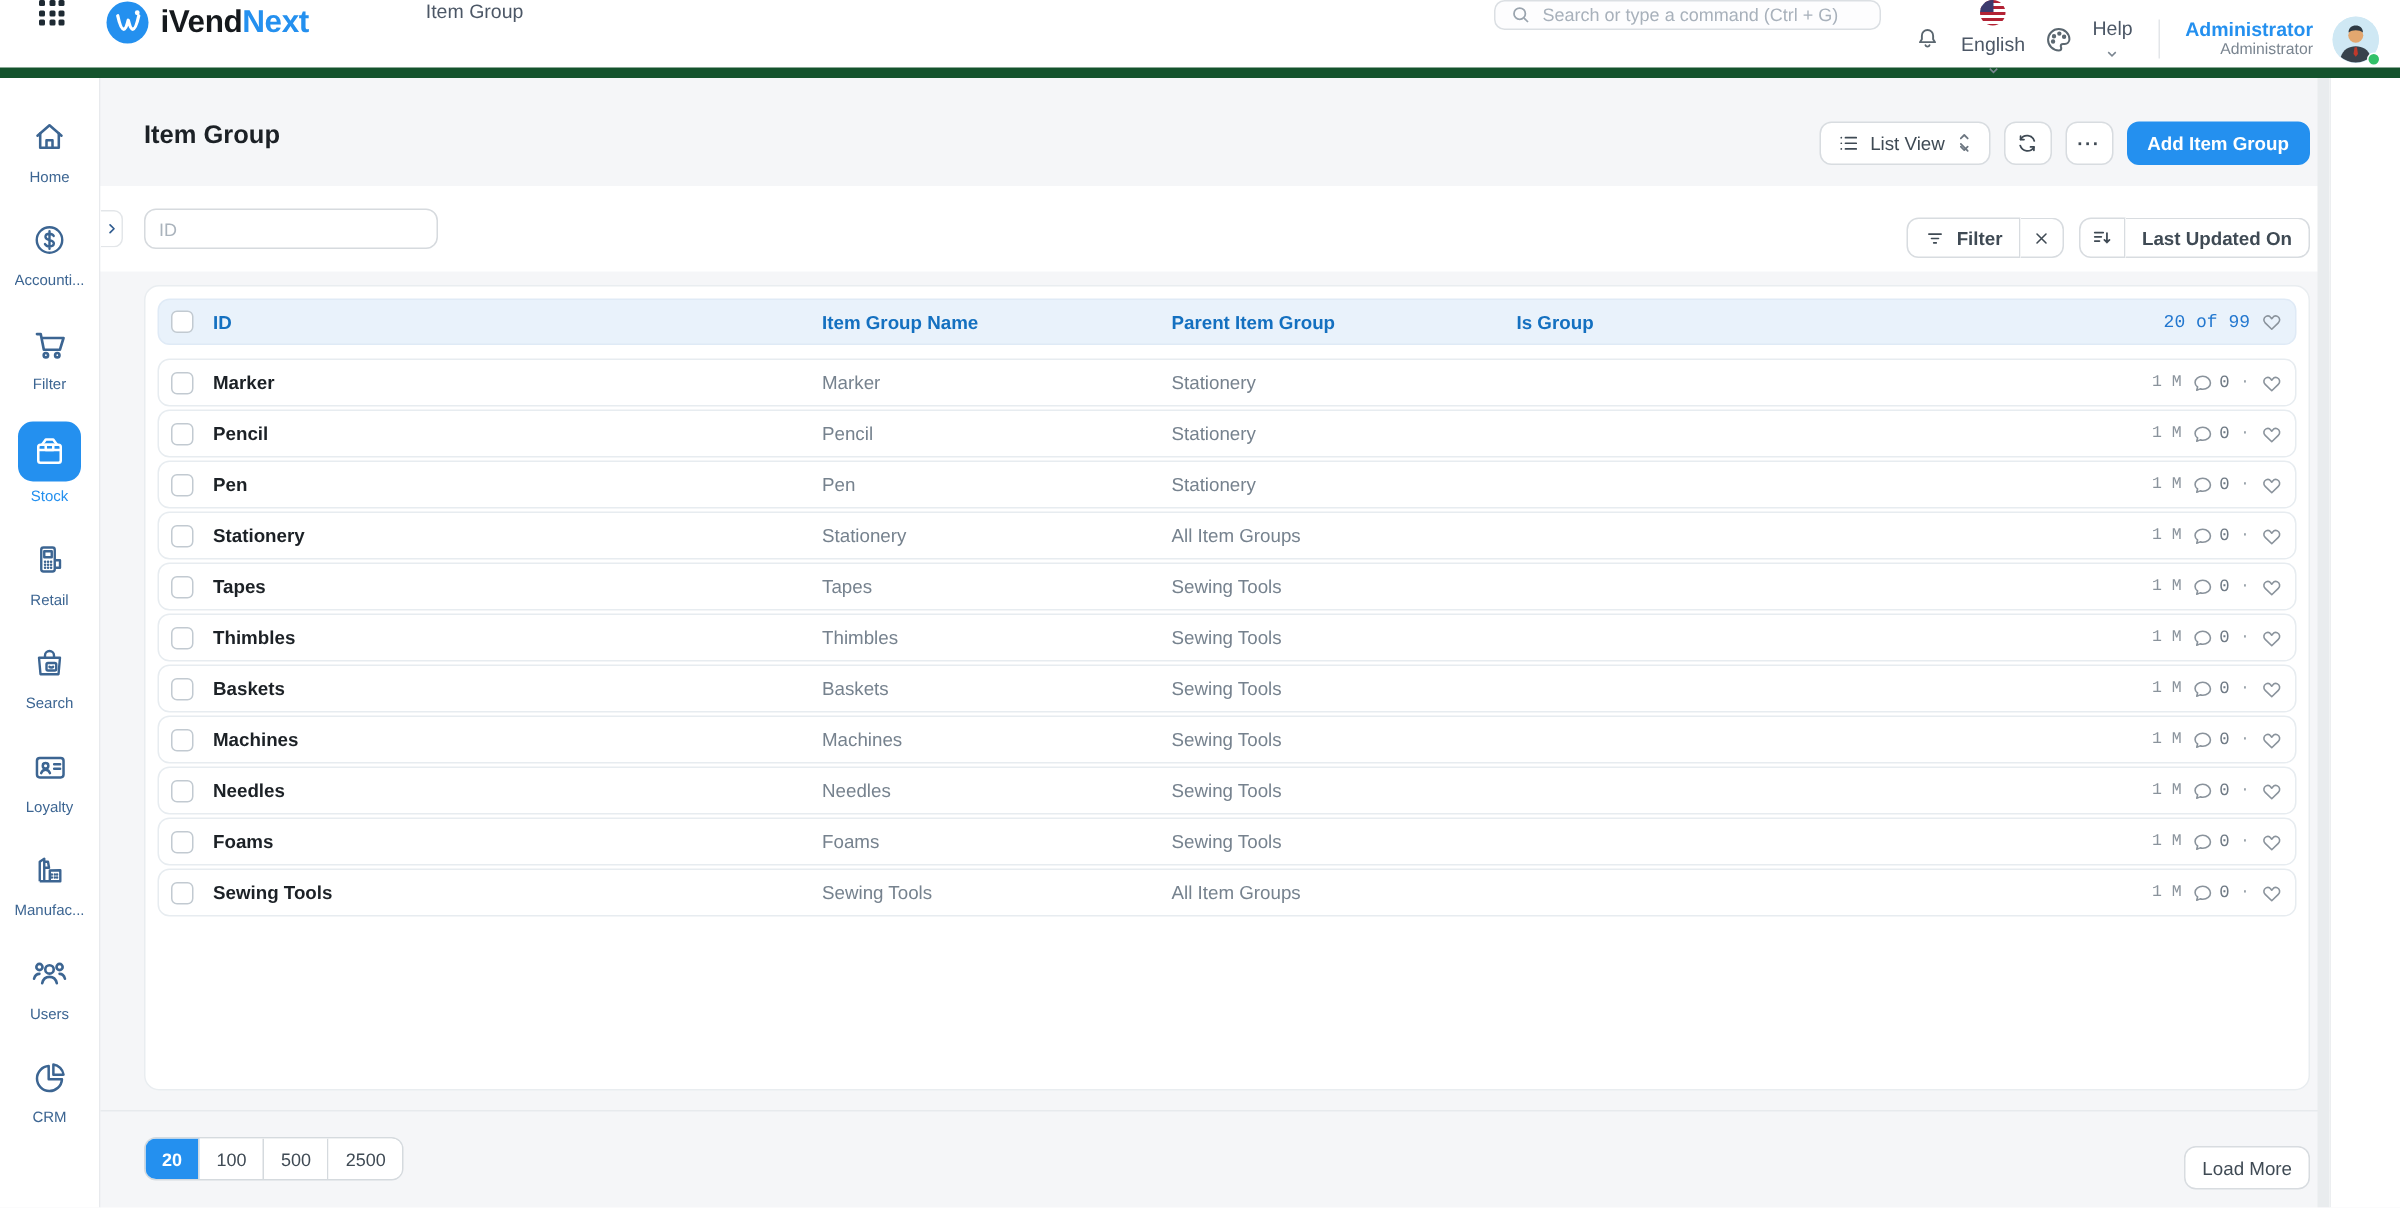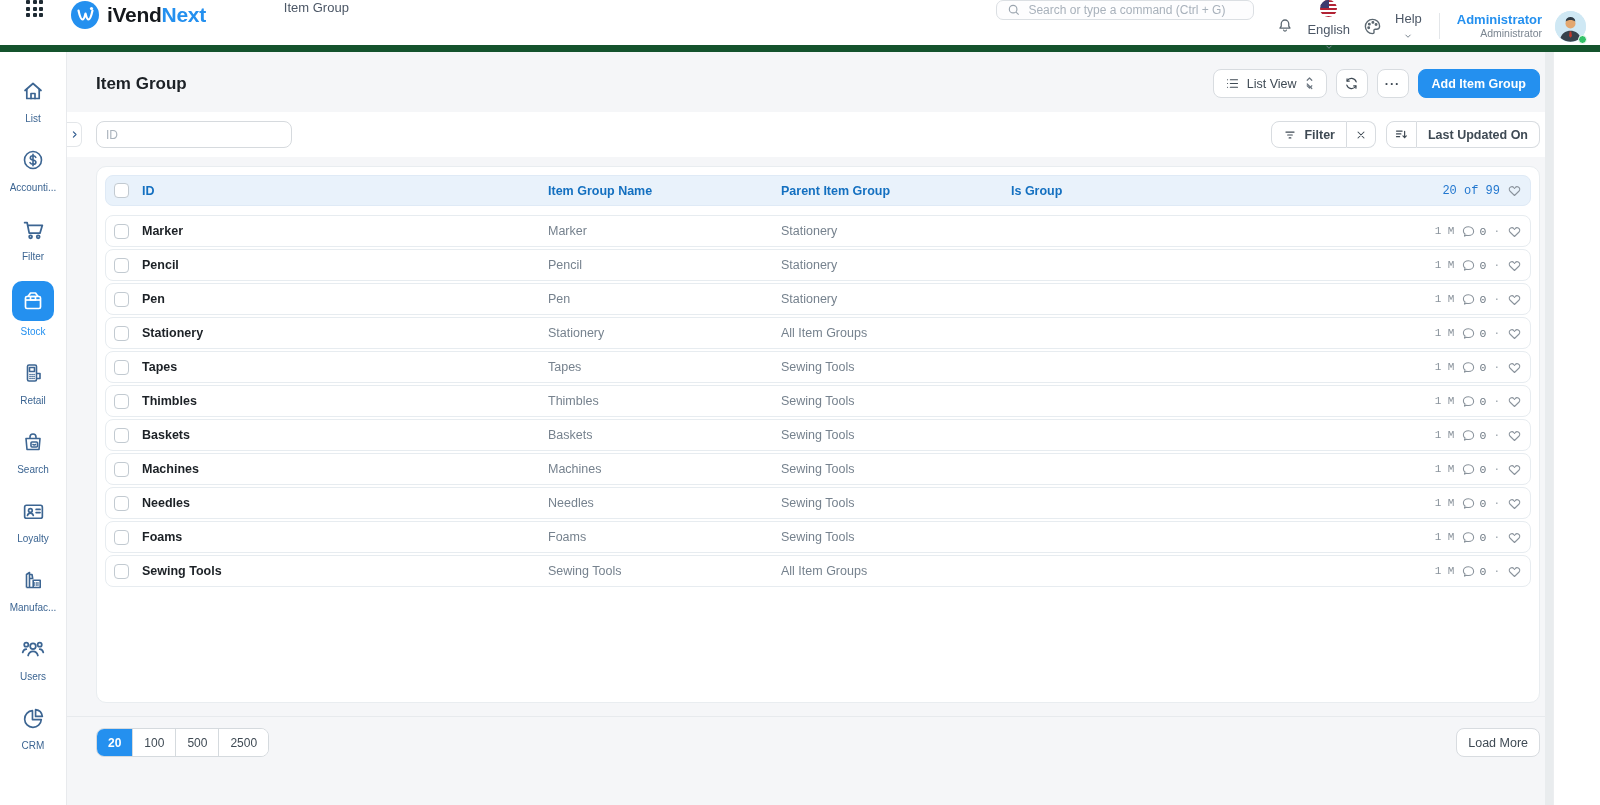--- a/index.html
+++ b/index.html
@@ -38,21 +38,21 @@
   .side-item.active .ic { background:#2490ef; color:#fff; height:40px; }
   .side-item.active .lbl { color:#2490ef; }
 
   .main { flex:1; position:relative; }
   .rightpane { position:absolute; right:0; top:0; width:47px; height:100%; background:#fff; border-left:1px solid #eceef0; }
   .scrolltrack { position:absolute; right:47px; top:0; width:8px; height:100%; background:#e9ecee; }
 
   .title-row { display:flex; align-items:center; padding:17px 60px 14px 29px; }
   .page-title { font-size:17px; font-weight:700; color:#1c2126; }
   .title-actions { margin-left:auto; display:flex; align-items:center; gap:9px; }
-  .btn { font-family:inherit; font-size:12.5px; color:#3f4a54; background:#fff; border:1px solid #d8dce0; border-radius:8px; height:29px; display:inline-flex; align-items:center; gap:7px; padding:0 11px; cursor:pointer; }
+  .btn { font-family:inherit; font-size:12.5px; color:#3f4a54; background:#fff; border:1px solid #d8dce0; border-radius:8px; height:29px; display:inline-flex; align-items:center; gap:7px; padding:0 11px; cursor:pointer;margin-top:12px; }
   .btn-icon { width:32px; justify-content:center; padding:0; }
   .btn-primary { background:#2490ef; border-color:#2490ef; color:#fff; font-weight:600; padding:0 13px; }
 
   .filter-band { background:#fff; padding:9px 60px 9px 0; display:flex; align-items:center; }
   .collapse-tab { width:15px; height:25px; background:#fff; border:1px solid #e3e6e9; border-left:none; border-radius:0 6px 6px 0; display:flex; align-items:center; justify-content:center; color:#2f5b8f; cursor:pointer; margin-right:14px; }
   .id-input { width:196px; height:27px; border:1px solid #d6dade; border-radius:8px; font-size:12px; padding:0 9px; color:#4c5766; outline:none; font-family:inherit; }
   .id-input::placeholder { color:#aab3bc; }
   .filter-actions { margin-left:auto; display:flex; align-items:center; gap:10px; }
   .btn-group { display:inline-flex; }
   .btn-group .btn { border-radius:0;font-weight:bold; }
@@ -175,21 +175,21 @@
 
   <nav class="sidebar">
     <div class="side-item">
       <span class="ic">
           <svg width="24" height="24" viewBox="0 0 24 24" fill="none" stroke="currentColor" stroke-width="1.7" stroke-linecap="round" stroke-linejoin="round">
             <path d="M4 11.5 12 4.5l8 7"></path>
             <path d="M5.8 10v9.5h12.4V10"></path>
             <path d="M10 19.5v-5h4v5"></path>
           </svg>
         </span>
-      <span class="lbl">List</span>
+      <span class="lbl">Home</span>
     </div>
     <div class="side-item">
       <span class="ic">
           <svg width="24" height="24" viewBox="0 0 24 24" fill="none" stroke="currentColor" stroke-width="1.6">
             <circle cx="12" cy="12" r="8.5"></circle>
             <path d="M14.8 9.3c-.6-1-1.5-1.5-2.8-1.5-1.6 0-2.7.9-2.7 2.1 0 3 5.6 1.3 5.6 4.3 0 1.3-1.2 2.1-2.9 2.1-1.4 0-2.4-.6-3-1.6M12 6.2v11.6" stroke-linecap="round"></path>
           </svg>
         </span>
       <span class="lbl">Accounti...</span>
     </div>

